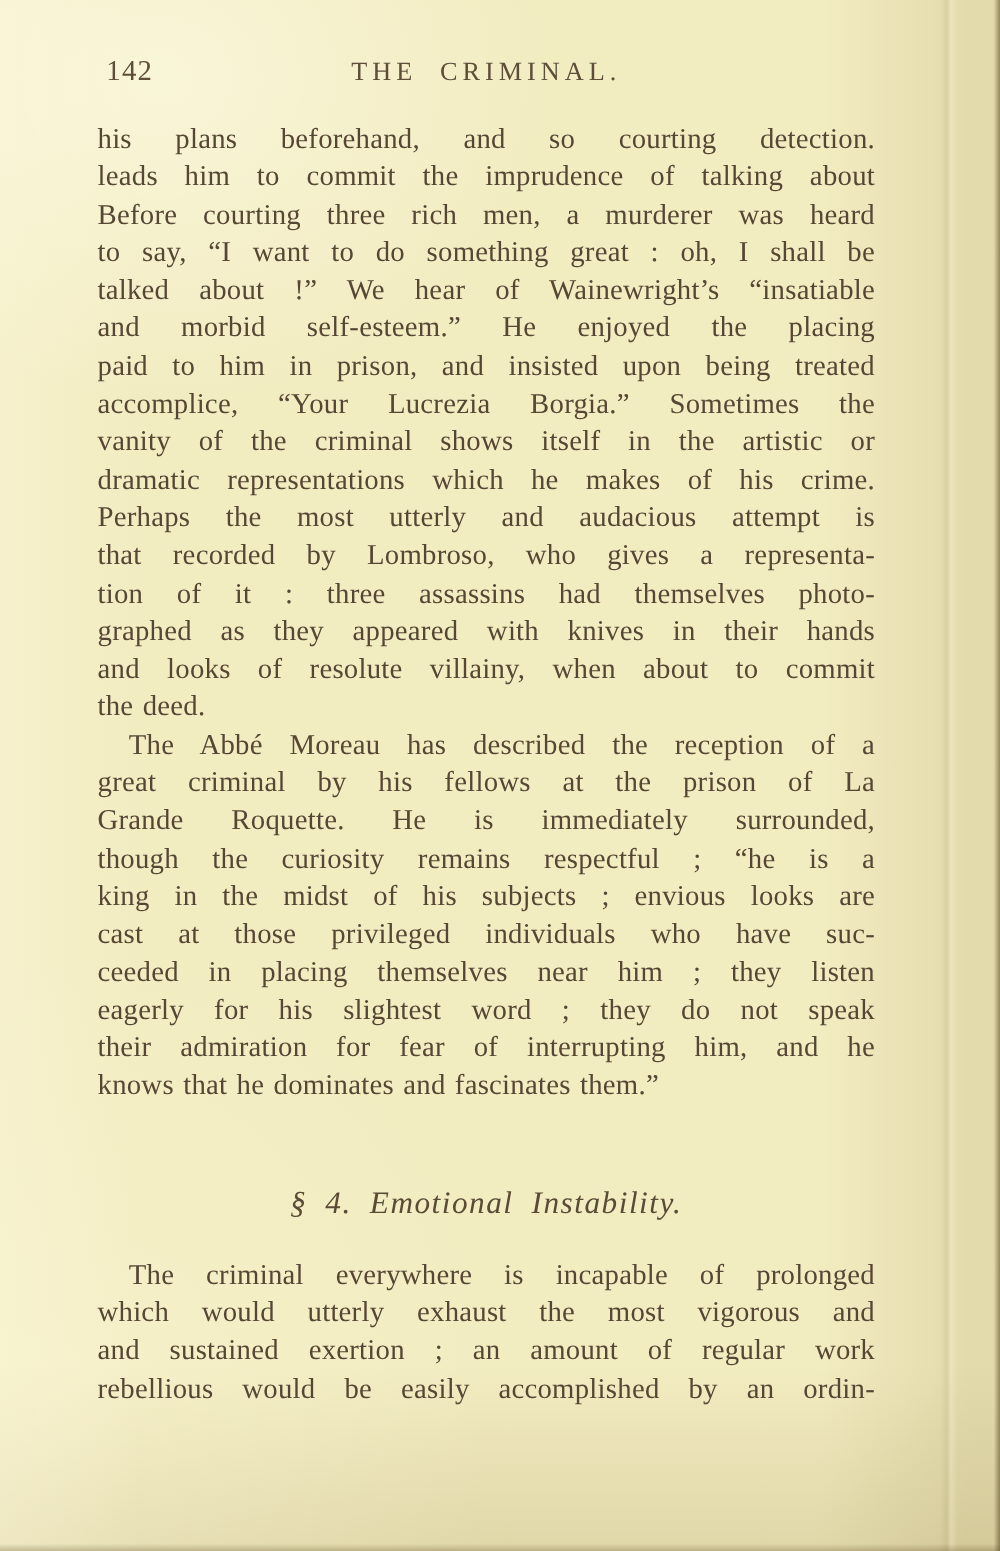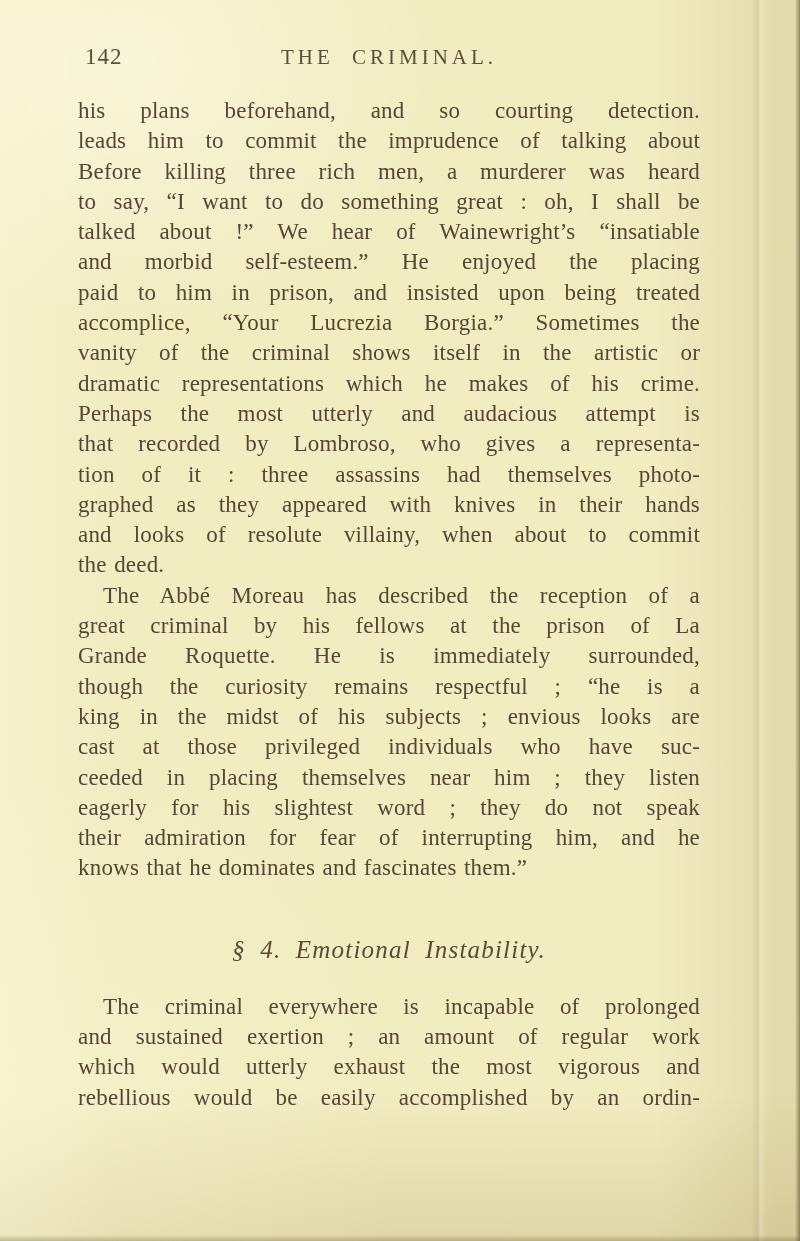--- a/index.html
+++ b/index.html
@@ -111,21 +111,21 @@
 
   .line.no-stretch {
     text-align-last: left;
   }
 
   .line.indent {
     padding-left: 25px;
   }
 
   .section-heading {
-    margin-top: 50px;
+    margin-top: 63px;
     margin-bottom: 26px;
     text-align: center;
     font-style: italic;
     font-size: 25px;
     line-height: 32px;
     letter-spacing: 1.2px;
     word-spacing: 7px;
     color: #5a4b36;
   }
 </style>
@@ -136,21 +136,21 @@
 
   <div class="header-row">
     <span class="page-number">142</span>
     <span class="running-header">THE CRIMINAL.</span>
   </div>
 
   <div class="body-text">
       <div class="paragraph">
         <div class="line">his plans beforehand, and so courting detection.</div>
         <div class="line">leads him to commit the imprudence of talking about</div>
-        <div class="line">Before killing three rich men, a murderer was heard</div>
+        <div class="line">Before courting three rich men, a murderer was heard</div>
         <div class="line">to say, “I want to do something great : oh, I shall be</div>
         <div class="line">talked about !”  We hear of Wainewright’s “insatiable</div>
         <div class="line">and morbid self-esteem.”  He enjoyed the placing</div>
         <div class="line">paid to him in prison, and insisted upon being treated</div>
         <div class="line">accomplice, “Your Lucrezia Borgia.”  Sometimes the</div>
         <div class="line">vanity of the criminal shows itself in the artistic or</div>
         <div class="line">dramatic representations which he makes of his crime.</div>
         <div class="line">Perhaps the most utterly and audacious attempt is</div>
         <div class="line">that recorded by Lombroso, who gives a representa-</div>
         <div class="line">tion of it : three assassins had themselves photo-</div>
@@ -166,22 +166,22 @@
         <div class="line">king in the midst of his subjects ; envious looks are</div>
         <div class="line">cast at those privileged individuals who have suc-</div>
         <div class="line">ceeded in placing themselves near him ; they listen</div>
         <div class="line">eagerly for his slightest word ; they do not speak</div>
         <div class="line">their admiration for fear of interrupting him, and he</div>
         <div class="line no-stretch">knows that he dominates and fascinates them.”</div>
       </div>
       <div class="section-heading">§ 4. Emotional Instability.</div>
       <div class="paragraph">
         <div class="line indent">The criminal everywhere is incapable of prolonged</div>
+        <div class="line">which would utterly exhaust the most vigorous and</div>
         <div class="line">and sustained exertion ; an amount of regular work</div>
-        <div class="line">which would utterly exhaust the most vigorous and</div>
         <div class="line">rebellious would be easily accomplished by an ordin-</div>
       </div>
     </div>
 
   <div class="crease"></div>
   <div class="edge-right"></div>
   <div class="edge-bottom"></div>
 
 </div>
 

